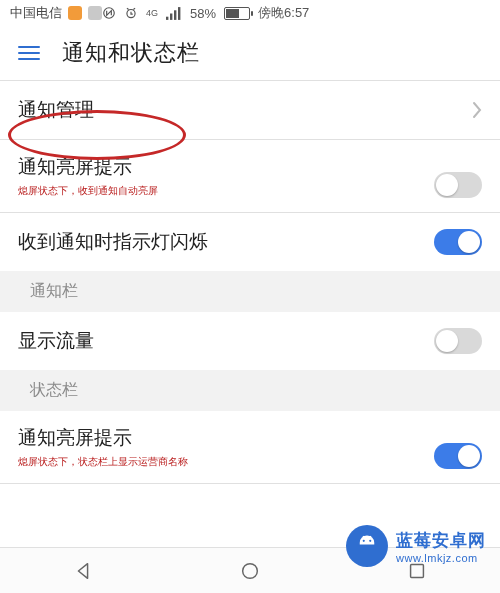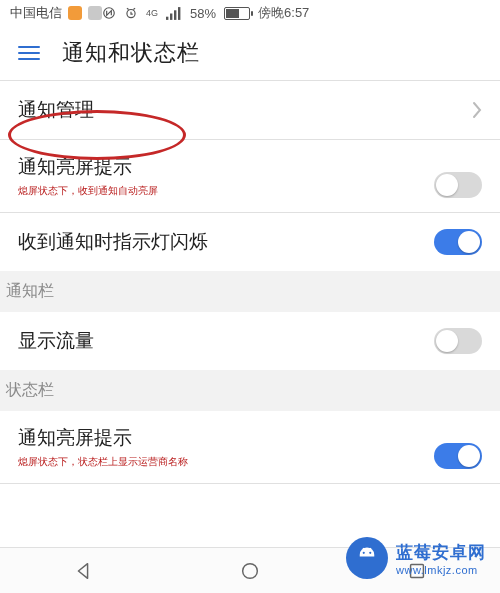--- a/index.html
+++ b/index.html
@@ -20,21 +20,21 @@
   .battery .fill { position:absolute; left:1px; top:1px; bottom:1px; width:55%; background:#555; }
 
   
   .app-bar { height:54px; display:flex; align-items:center; padding:0 18px; gap:22px; }
   .hamburger { width:22px; cursor:pointer; }
   .hamburger div { height:2px; background:#2f6ed0; margin:4px 0; border-radius:1px; }
   .app-title { font-size:22px; font-weight:500; color:#222; letter-spacing:1px;font-family:Liberation Serif, serif; }
 
   
   .divider { height:1px; background:#e0e0e0; }
-  .section-header { background:#f2f2f2; color:#8a8a8a; font-size:16px; padding:10px 6px; }
+  .section-header { background:#f2f2f2; color:#8a8a8a; font-size:16px; padding:10px 30px; }
   .row { display:flex; align-items:flex-end; padding:16px 18px; background:#fff; position:relative; }
   .row.tall { padding:14px 18px; }
   .row .label-main { font-size:19px; color:#222; }
   .row .label-sub { font-size:10px; color:#b91c1c; margin-top:4px; }
   .row .labels { flex:1; display:flex; flex-direction:column; }
   .chevron { color:#bbb; }
   .chevron svg { width:10px; height:18px; }
 
   
   .toggle { width:48px; height:26px; border-radius:13px; background:#d9d9d9; position:relative; cursor:pointer; flex-shrink:0; }
@@ -176,21 +176,21 @@
   </div>
   <div class="nav-btn">
     <svg viewBox="0 0 24 24">
         <rect x="5" y="5" width="14" height="14" rx="1"></rect>
       </svg>
   </div>
 </div>
 
 <div class="anno-ellipse" style="left:8px;top:110px;width:178px;height:50px;"></div>
 
-<div class="badge" style="right:14px; bottom:14px;justify-content:flex-end;">
+<div class="badge" style="right:14px; bottom:26px;justify-content:flex-end;">
   <div class="android-head">
     <svg viewBox="0 0 24 24">
         <path d="M6 9a6 6 0 0 1 12 0v1H6V9zm2.4-6.2l1.3 2.1M15.6 2.8l-1.3 2.1" stroke="#fff" stroke-width="1.4" fill="#fff"></path>
         <circle cx="9" cy="7.2" r="1" fill="#2f6ed0"></circle>
         <circle cx="15" cy="7.2" r="1" fill="#2f6ed0"></circle>
       </svg>
   </div>
   <div class="badge-text">
     <div class="line1">蓝莓安卓网</div>
     <div class="line2">www.lmkjz.com</div>

